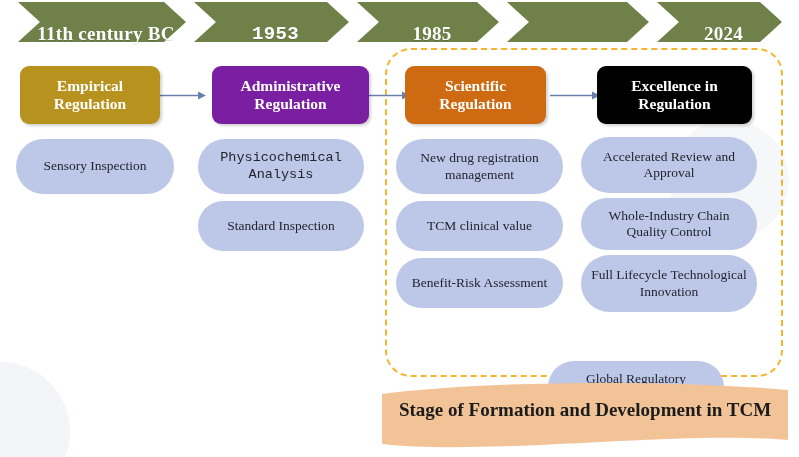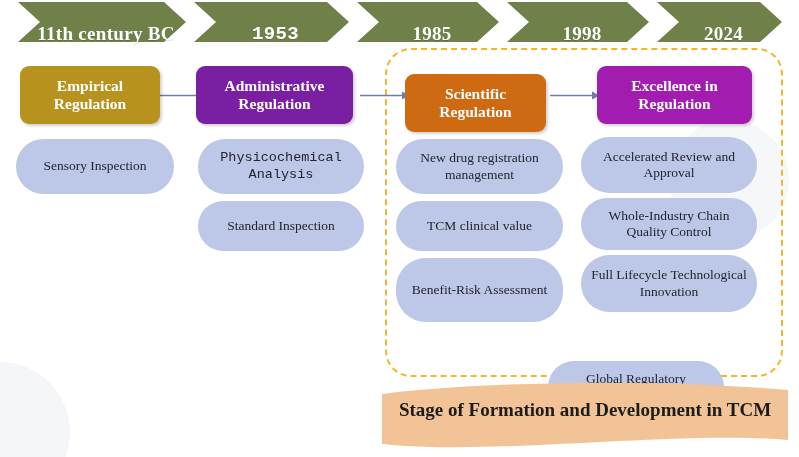--- a/index.html
+++ b/index.html
@@ -139,23 +139,20 @@
     </svg>
     <div class="chev" style="left:18px;width:168px;background:transparent;">
         <span>11th century BC</span>
       </div>
     <div class="chev" style="left:194px;width:155px;background:transparent;font-family:Liberation Mono, monospace;">
         <span>1953</span>
       </div>
     <div class="chev" style="left:357px;width:142px;background:transparent;">
         <span>1985</span>
       </div>
-    <div class="chev" style="left:507px;width:142px;background:transparent;">
-        <span>1998</span>
-      </div>
     <div class="chev" style="left:657px;width:125px;background:transparent;justify-content:center;">
         <span>2024</span>
       </div>
   </div>
 
   <div class="dashed-region"></div>
 
   <svg class="conn" style="left:160px;top:90px;width:46px;" width="46" height="11" viewBox="0 0 46 11">
     <line x1="0" y1="5.5" x2="38" y2="5.5" stroke="#6b7fae" stroke-width="1.5"></line>
     <polygon points="38,1.5 46,5.5 38,9.5" fill="#6b7fae"></polygon>
@@ -172,50 +169,50 @@
   <div class="stage-box" style="left:20px;top:66px;width:140px;height:58px;background:#b8921f;">
     <div>
       <div>Empirical</div>
       <div>Regulation</div>
     </div>
   </div>
   <div class="pill" style="left:16px;top:139px;width:158px;height:55px;">
     <span>Sensory Inspection</span>
   </div>
 
-  <div class="stage-box" style="left:196px;top:66px;width:157px;height:58px;background:#7b1fa2;">
+  <div class="stage-box" style="left:212px;top:66px;width:157px;height:58px;background:#7b1fa2;">
     <div>
       <div>Administrative</div>
       <div>Regulation</div>
     </div>
   </div>
   <div class="pill" style="left:198px;top:139px;width:166px;height:55px;font-family:Liberation Mono, monospace;">
     <span>Physicochemical Analysis</span>
   </div>
   <div class="pill" style="left:198px;top:201px;width:166px;height:50px;">
     <span>Standard Inspection</span>
   </div>
 
-  <div class="stage-box" style="left:405px;top:66px;width:141px;height:58px;background:#cd6a12;margin-top:8px;">
+  <div class="stage-box" style="left:405px;top:66px;width:141px;height:58px;background:#cd6a12;">
     <div>
       <div>Scientific</div>
       <div>Regulation</div>
     </div>
   </div>
   <div class="pill" style="left:396px;top:139px;width:167px;height:55px;">
     <span>New drug registration management</span>
   </div>
   <div class="pill" style="left:396px;top:201px;width:167px;height:50px;">
     <span>TCM clinical value</span>
   </div>
-  <div class="pill" style="left:396px;top:258px;width:167px;height:64px;">
+  <div class="pill" style="left:396px;top:258px;width:167px;height:50px;">
     <span>Benefit-Risk Assessment</span>
   </div>
 
-  <div class="stage-box" style="left:597px;top:66px;width:155px;height:58px;background:#a21caf;">
+  <div class="stage-box" style="left:597px;top:66px;width:155px;height:58px;background:#000000;">
     <div>
       <div>Excellence in</div>
       <div>Regulation</div>
     </div>
   </div>
   <div class="pill" style="left:581px;top:137px;width:176px;height:56px;">
     <span>Accelerated Review and Approval</span>
   </div>
   <div class="pill" style="left:581px;top:198px;width:176px;height:52px;">
     <span>Whole-Industry Chain Quality Control</span>

